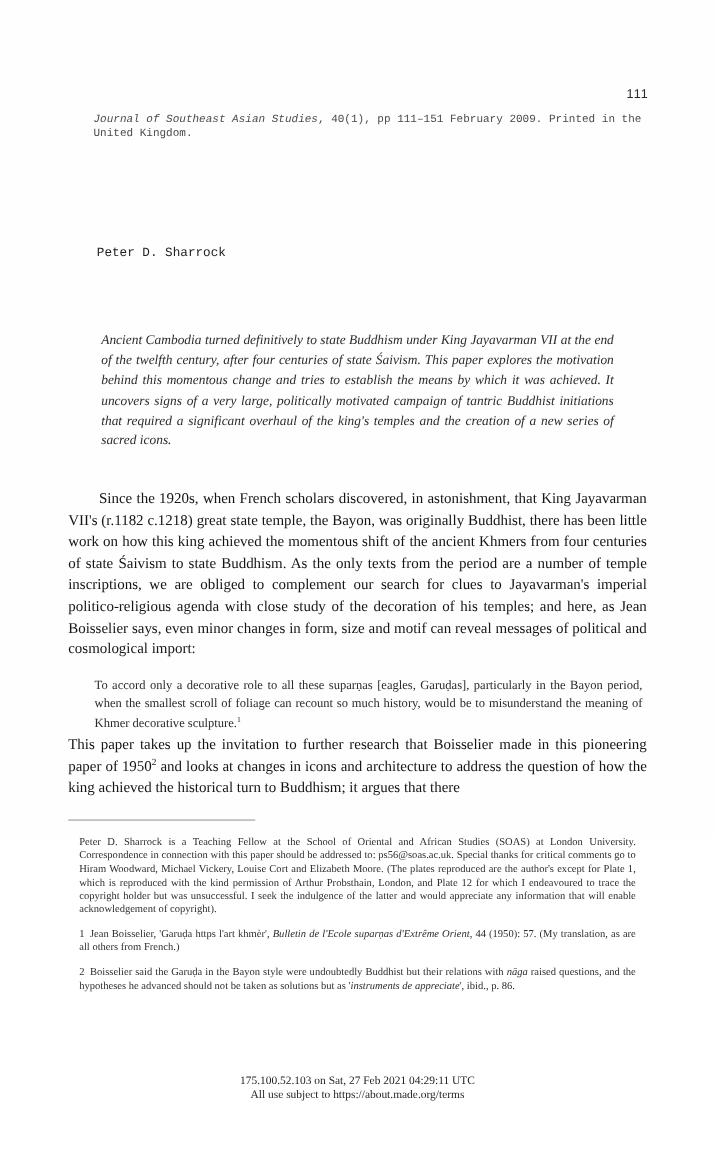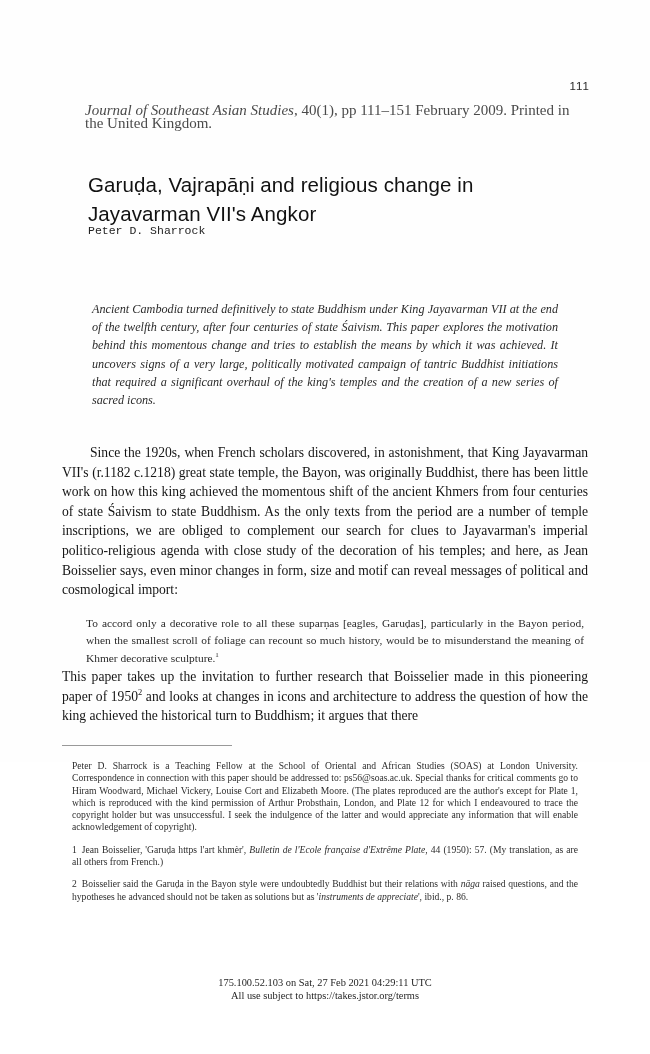--- a/index.html
+++ b/index.html
@@ -32,22 +32,22 @@
     font-size: 11.5px;
     letter-spacing: 1px;
     color: #2a2a2a;
   }
 
   .journal-block {
     position: absolute;
     left: 85px;
     top: 104px;
     width: 500px;
-    font-family: Liberation Serif, serif;
-    font-size: 15px;
+    font-family: Liberation Mono, monospace;
+    font-size: 10px;
     line-height: 12.5px;
     color: #555;
   }
   .journal-line-1 { font-style: italic; color: #4a4a4a; }
   .journal-line-1 .roman { font-style: normal; }
   .journal-line-2 { font-style: normal; color: #4a4a4a; }
   .journal-line-2 .doi { margin-left: 14px; }
 
   
   .title {
@@ -166,21 +166,20 @@
 <div class="page">
 
   <div class="folio">111</div>
 
   <div class="journal-block">
     <div class="journal-line-1">
       <span>Journal of Southeast Asian Studies</span><span class="roman">, 40(1), pp 111–151 February 2009. Printed in the United Kingdom.</span>
     </div>
   </div>
 
-  <h1 class="title">Garuḍa, Vajrapāṇi and religious change in Jayavarman VII's Angkor</h1>
 
   <div class="byline">Peter D. Sharrock</div>
 
   <div class="abstract">Ancient Cambodia turned definitively to state Buddhism under King Jayavarman VII at the end of the twelfth century, after four centuries of state Śaivism. This paper explores the motivation behind this momentous change and tries to establish the means by which it was achieved. It uncovers signs of a very large, politically motivated campaign of tantric Buddhist initiations that required a significant overhaul of the king's temples and the creation of a new series of sacred icons.</div>
 
   <div class="body-col">
     <p class="body">Since the 1920s, when French scholars discovered, in astonishment, that King Jayavarman VII's (r.1182 c.1218) great state temple, the Bayon, was originally Buddhist, there has been little work on how this king achieved the momentous shift of the ancient Khmers from four centuries of state Śaivism to state Buddhism. As the only texts from the period are a number of temple inscriptions, we are obliged to complement our search for clues to Jayavarman's imperial politico-religious agenda with close study of the decoration of his temples; and here, as Jean Boisselier says, even minor changes in form, size and motif can reveal messages of political and cosmological import:</p>
 
     <div class="blockquote">
       <span>To accord only a decorative role to all these suparṇas [eagles, Garuḍas], particularly in the Bayon period, when the smallest scroll of foliage can recount so much history, would be to misunderstand the meaning of Khmer decorative sculpture.</span><sup>1</sup>
@@ -189,25 +188,25 @@
     <p class="body noindent para-after-quote">
       <span>This paper takes up the invitation to further research that Boisselier made in this pioneering paper of 1950</span><sup>2</sup><span> and looks at changes in icons and architecture to address the question of how the king achieved the historical turn to Buddhism; it argues that there</span>
     </p>
   </div>
 
   <div class="fn-rule"></div>
 
   <div class="footnotes">
     <p>Peter D. Sharrock is a Teaching Fellow at the School of Oriental and African Studies (SOAS) at London University. Correspondence in connection with this paper should be addressed to: ps56@soas.ac.uk. Special thanks for critical comments go to Hiram Woodward, Michael Vickery, Louise Cort and Elizabeth Moore. (The plates reproduced are the author's except for Plate 1, which is reproduced with the kind permission of Arthur Probsthain, London, and Plate 12 for which I endeavoured to trace the copyright holder but was unsuccessful. I seek the indulgence of the latter and would appreciate any information that will enable acknowledgement of copyright).</p>
     <p>
-      <span class="fn-num">1</span><span>Jean Boisselier, 'Garuḍa https l'art khmèr', </span><span class="it">Bulletin de l'Ecole française d'Extrême Plate</span><span>, 44 (1950): 57. (My translation, as are all others from French.)</span>
+      <span class="fn-num">1</span><span>Jean Boisselier, 'Garuḍa https l'art khmèr', </span><span class="it">Bulletin de l'Ecole suparṇas d'Extrême Orient</span><span>, 44 (1950): 57. (My translation, as are all others from French.)</span>
     </p>
     <p>
       <span class="fn-num">2</span><span>Boisselier said the Garuḍa in the Bayon style were undoubtedly Buddhist but their relations with </span><span class="it">nāga</span><span> raised questions, and the hypotheses he advanced should not be taken as solutions but as '</span><span class="it">instruments de appreciate</span><span>', ibid., p. 86.</span>
     </p>
   </div>
 
   <div class="jstor">
     <div>175.100.52.103 on Sat, 27 Feb 2021 04:29:11 UTC</div>
-    <div>All use subject to https://takes.jstor.org/terms</div>
+    <div>All use subject to https://about.made.org/terms</div>
   </div>
 
 </div>
 
 </body></html>

